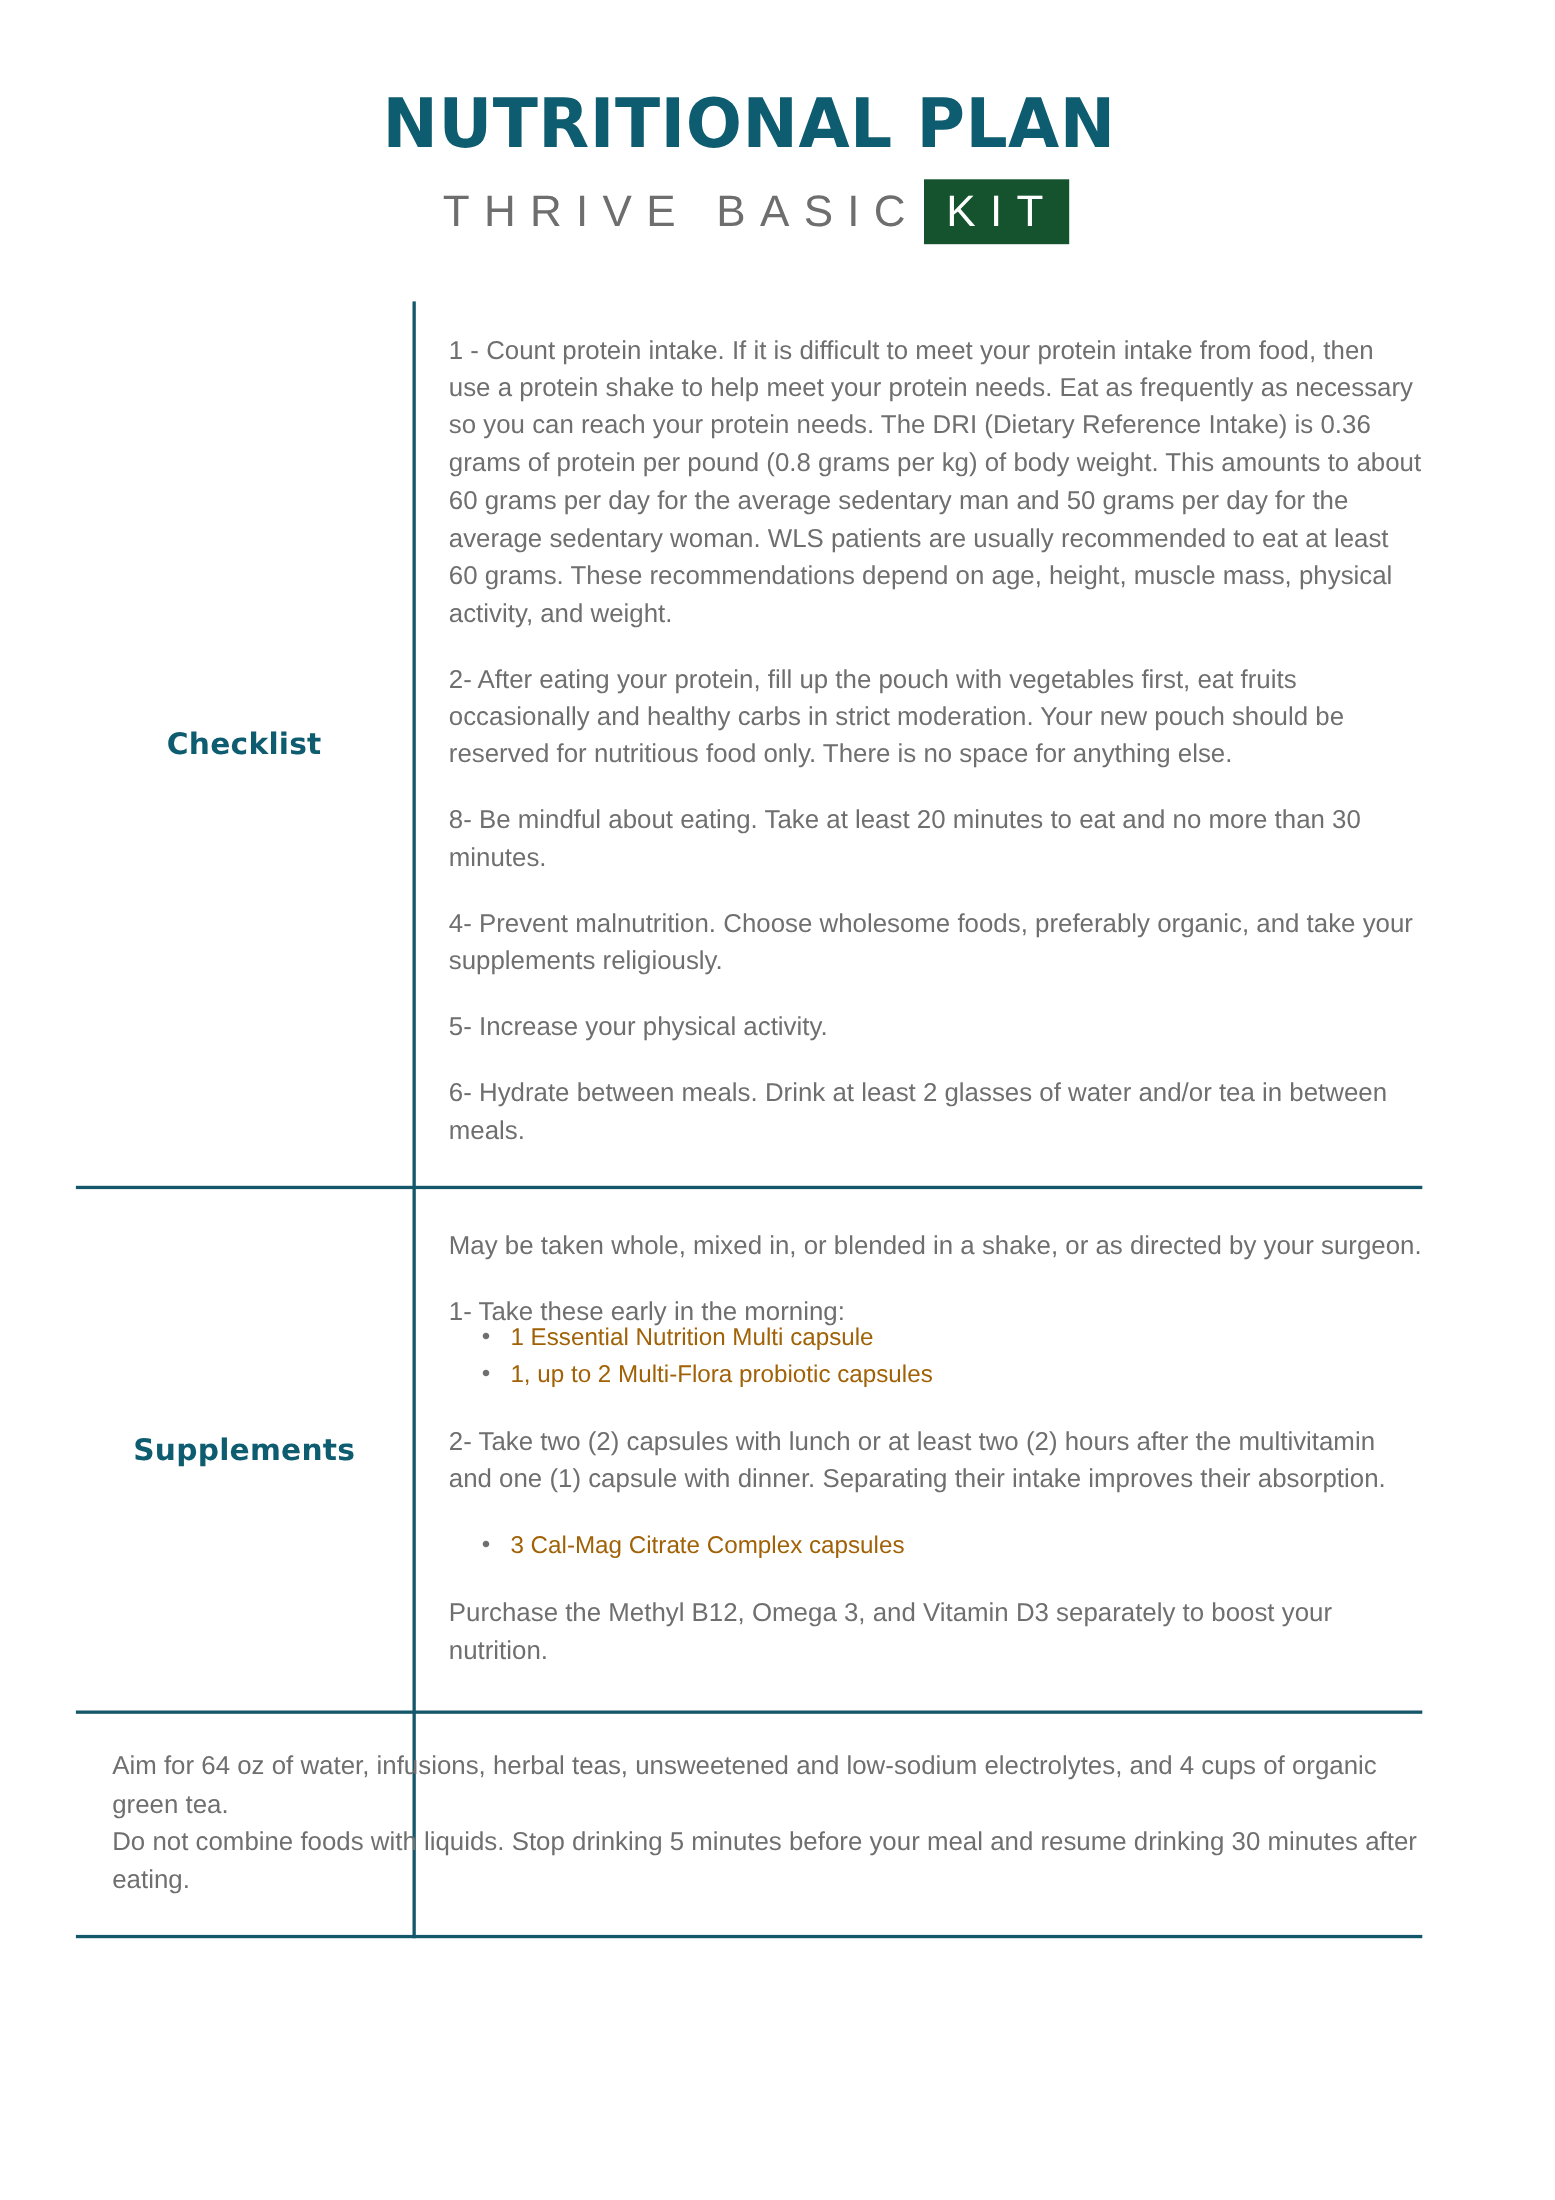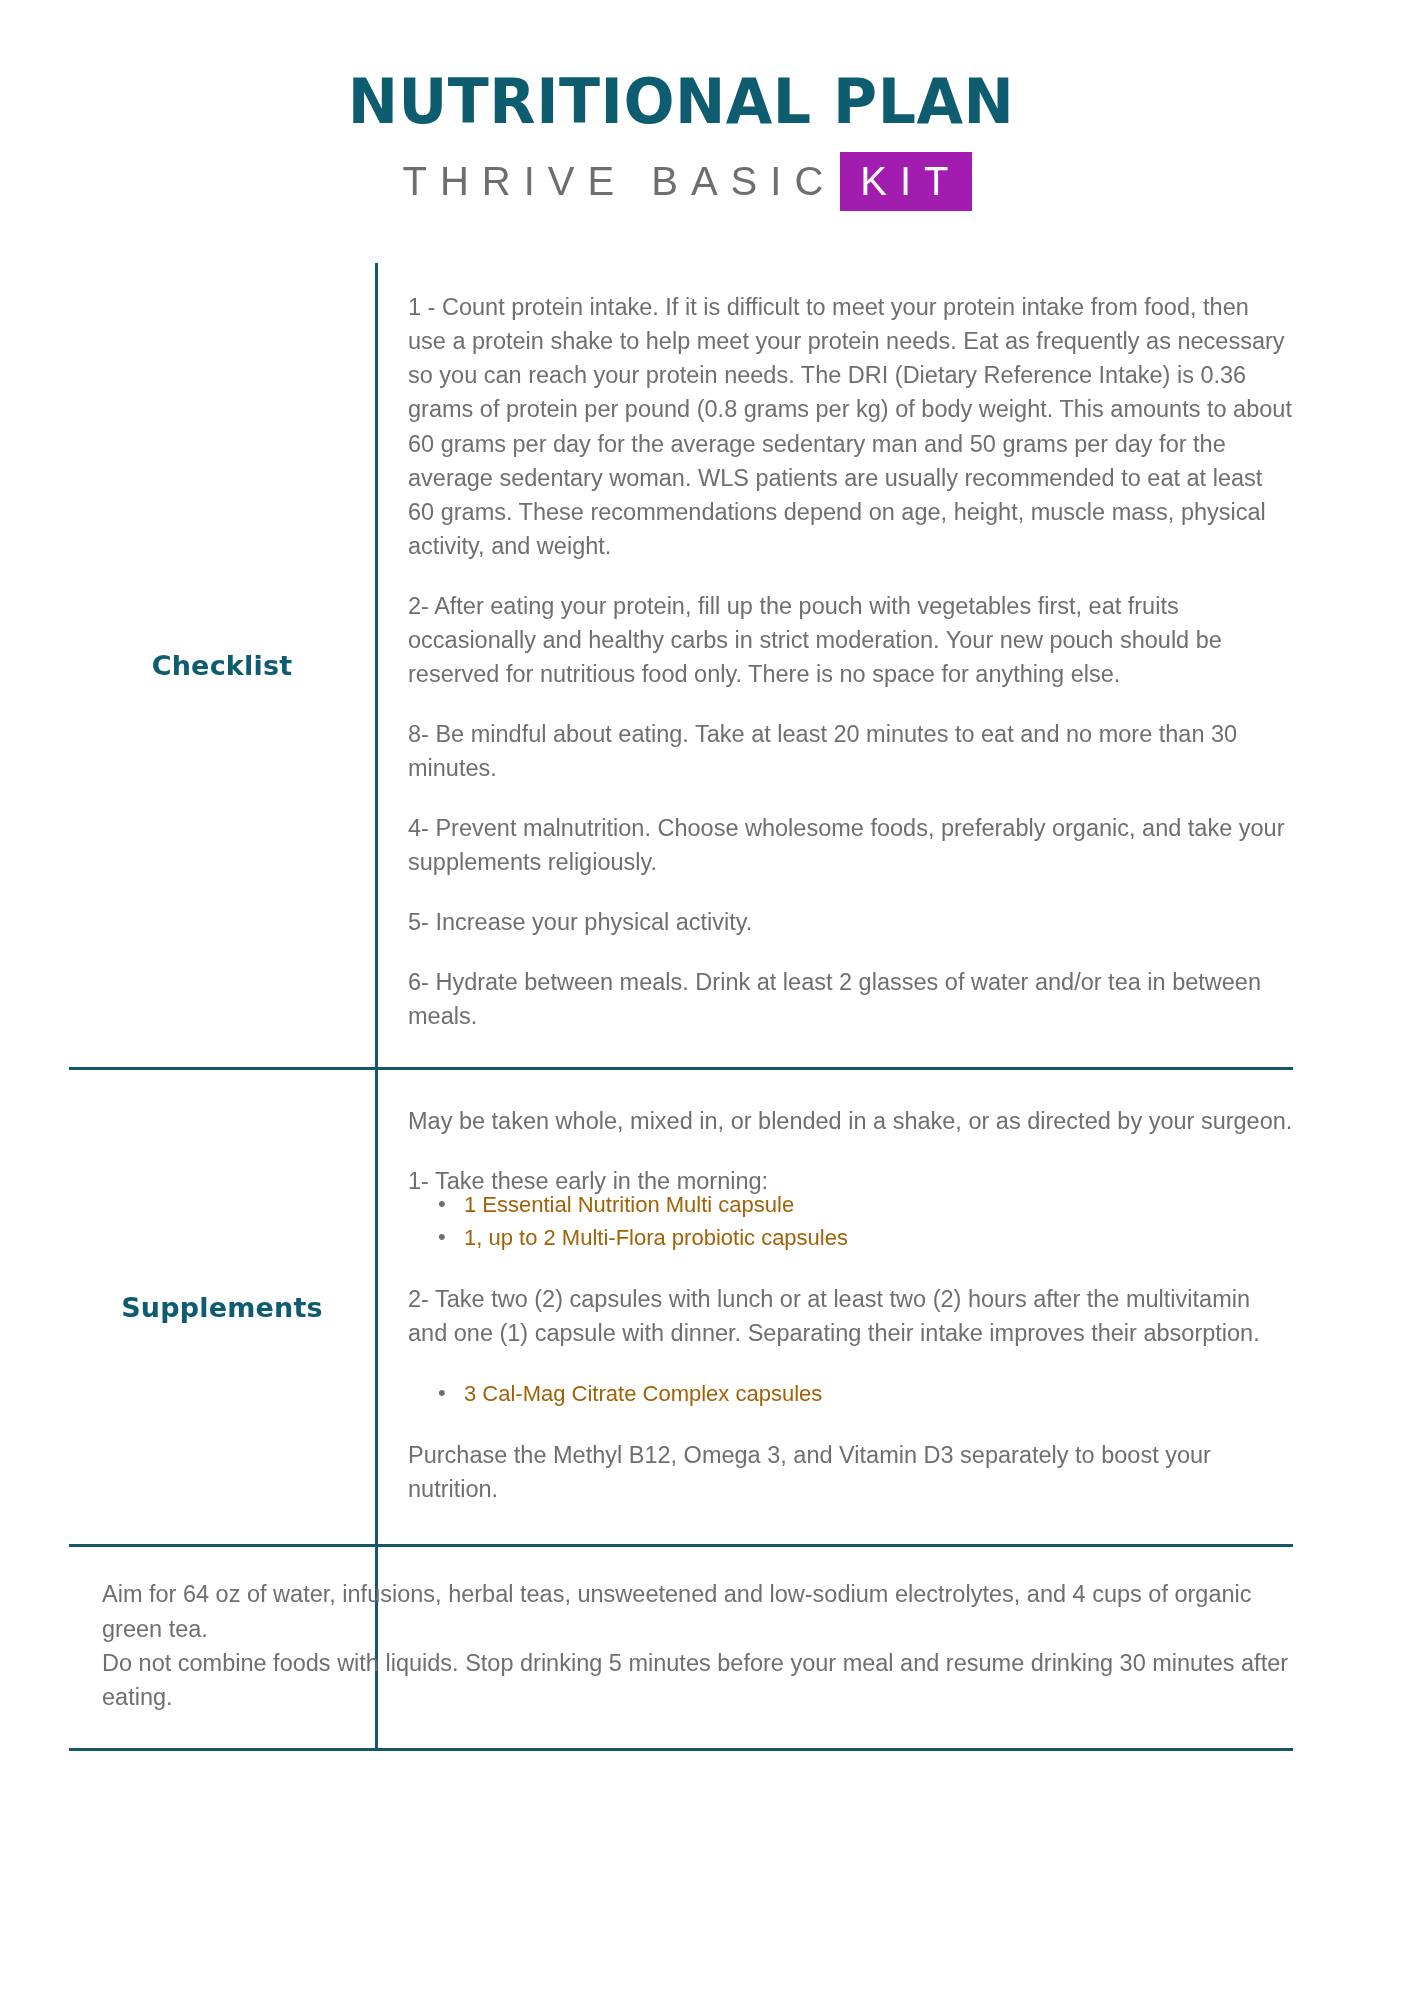--- a/index.html
+++ b/index.html
@@ -13,21 +13,21 @@
   body {
     font-family: "Liberation Sans", sans-serif;
     color: #6b6b6b;
     position: relative;
     overflow: hidden;
   }
 
   .page {
     width: 1362px;
     height: 2000px;
-    padding: 1px;
+    padding: 12px;
     position: relative;
     background: #ffffff;
   }
 
   
   .header {
     padding-top: 68px;
     text-align: center;
   }
 
@@ -55,21 +55,21 @@
     font-weight: 400;
     font-size: 40px;
     letter-spacing: 13px;
     color: #6e6e6e;
     text-transform: uppercase;
     padding-right: 4px;
     margin-left: 12px;
   }
 
   .kit-badge {
-    background: #a21caf;
+    background: #14532d;
     color: #ffffff;
     font-family: "Liberation Sans", sans-serif;
     font-size: 40px;
     letter-spacing: 13px;
     padding: 8px 10px 8px 20px;
     line-height: 1.08;
     text-transform: uppercase;
   }
 
   

